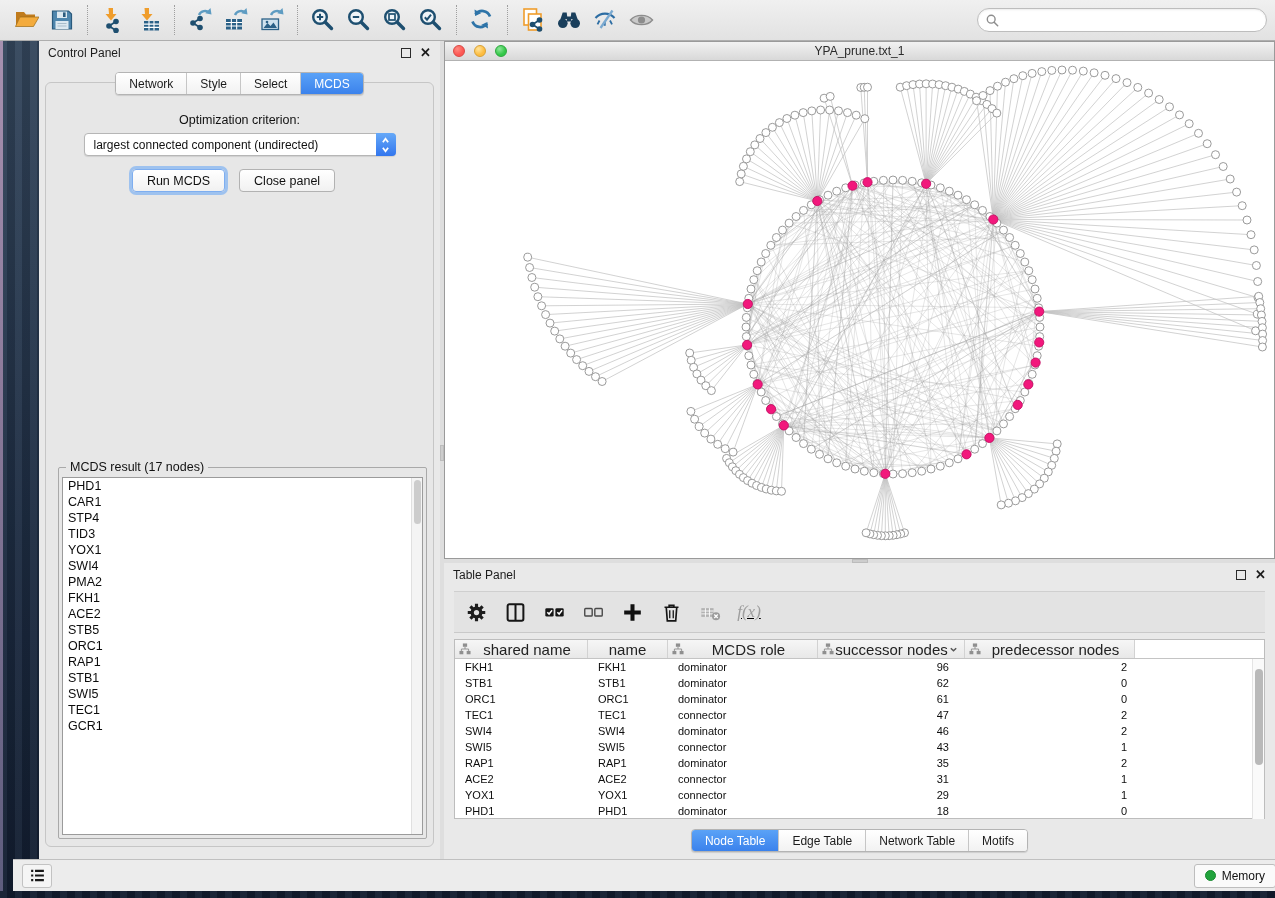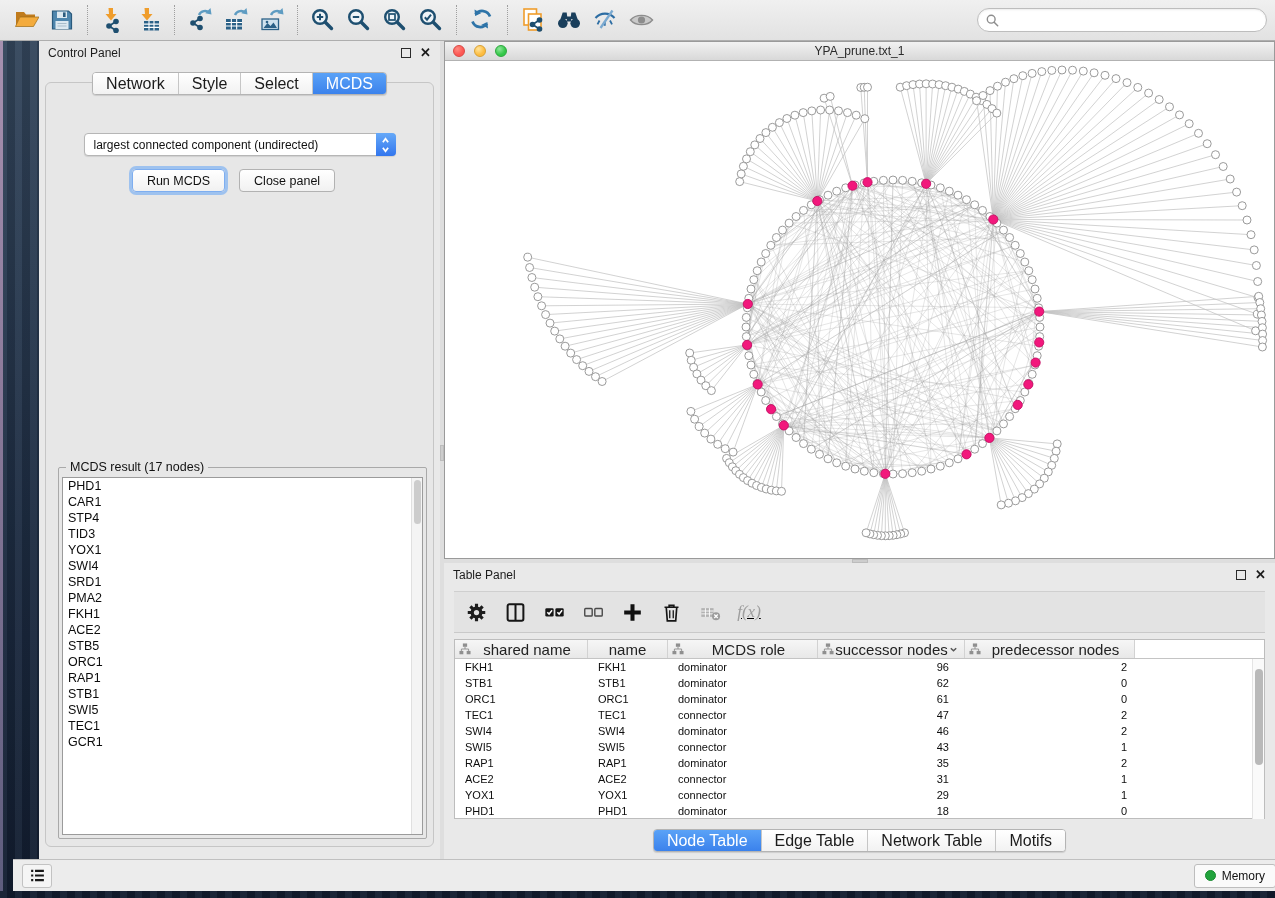--- a/index.html
+++ b/index.html
@@ -37,21 +37,21 @@
   
   .cpanel { width:401px; height:100%; background:#e9e9e9; position:relative; flex:0 0 auto;margin-left:36px; }
   .panel-titlebar { height:24px; display:flex; align-items:center; padding:0 9px;
     font-size:12px; color:#1c1c1c; }
   .win-btns { margin-left:auto; display:flex; align-items:center; gap:9px; }
   .float-ico { width:10px; height:10px; border:1.5px solid #2b2b2b; background:transparent; }
   .close-ico { font-size:13px; font-weight:bold; color:#1b1b1b; line-height:10px; }
   .cp-tabs { position:absolute; left:0; right:0; top:31px; display:flex; justify-content:center; z-index:3; }
   .seg { display:flex; border:1px solid #b4b4b4; border-radius:4px; overflow:hidden;
     background:#fff; box-shadow:0 1px 1px rgba(0,0,0,.12); }
-  .seg .seg-btn { padding:2px 13px; font-size:16px; height:21px; display:flex; align-items:center;
+  .seg .seg-btn { padding:2px 13px; font-size:12px; height:21px; display:flex; align-items:center;
     border-right:1px solid #c6c6c6; background:linear-gradient(180deg,#ffffff,#f2f2f2); color:#1b1b1b; }
   .seg .seg-btn:last-child { border-right:none; }
   .seg .seg-btn.active { background:linear-gradient(180deg,#5aa2f7,#3b82ec); color:#fff; }
   .cp-box { position:absolute; left:6px; right:6px; top:41px; bottom:12px;
     border:1px solid #c6c6c6; border-radius:6px; background:#e7e7e7; }
   .opt-label { position:absolute; top:30px; left:0; right:0; text-align:center;
     font-size:12.5px; color:#111; }
   .opt-select { position:absolute; top:50px; left:50%; transform:translateX(-50%);
     width:312px; height:23px; background:#fff; border:1px solid #b6b6b6; border-radius:4px;
     display:flex; align-items:center; font-size:12px; color:#111; box-shadow:0 1px 1px rgba(0,0,0,.1); }
@@ -301,20 +301,21 @@
     </div>
     <div class="cp-tabs">
         <div class="seg" id="cp-tab-seg">
           <div class="seg-btn">Network</div>
           <div class="seg-btn">Style</div>
           <div class="seg-btn">Select</div>
           <div class="seg-btn active">MCDS</div>
         </div>
       </div>
     <div class="cp-box">
+      <div class="opt-label">Optimization criterion:</div>
       <div class="opt-select">
         <span class="val">largest connected component (undirected)</span>
         <span class="stepper">
           <svg class="chev" viewBox="0 0 8 6">
               <path d="M1 5l3-4 3 4"></path>
             </svg>
           <svg class="chev" viewBox="0 0 8 6">
               <path d="M1 1l3 4 3-4"></path>
             </svg>
         </span>
@@ -326,21 +327,20 @@
       <div class="group-box">
         <div class="group-legend">MCDS result (17 nodes)</div>
         <div class="mcds-list">
           <div id="mcds-items">
               <div class="mcds-item">PHD1</div>
               <div class="mcds-item">CAR1</div>
               <div class="mcds-item">STP4</div>
               <div class="mcds-item">TID3</div>
               <div class="mcds-item">YOX1</div>
               <div class="mcds-item">SWI4</div>
-              <div class="mcds-item">SRD1</div>
               <div class="mcds-item">PMA2</div>
               <div class="mcds-item">FKH1</div>
               <div class="mcds-item">ACE2</div>
               <div class="mcds-item">STB5</div>
               <div class="mcds-item">ORC1</div>
               <div class="mcds-item">RAP1</div>
               <div class="mcds-item">STB1</div>
               <div class="mcds-item">SWI5</div>
               <div class="mcds-item">TEC1</div>
               <div class="mcds-item">GCR1</div>

